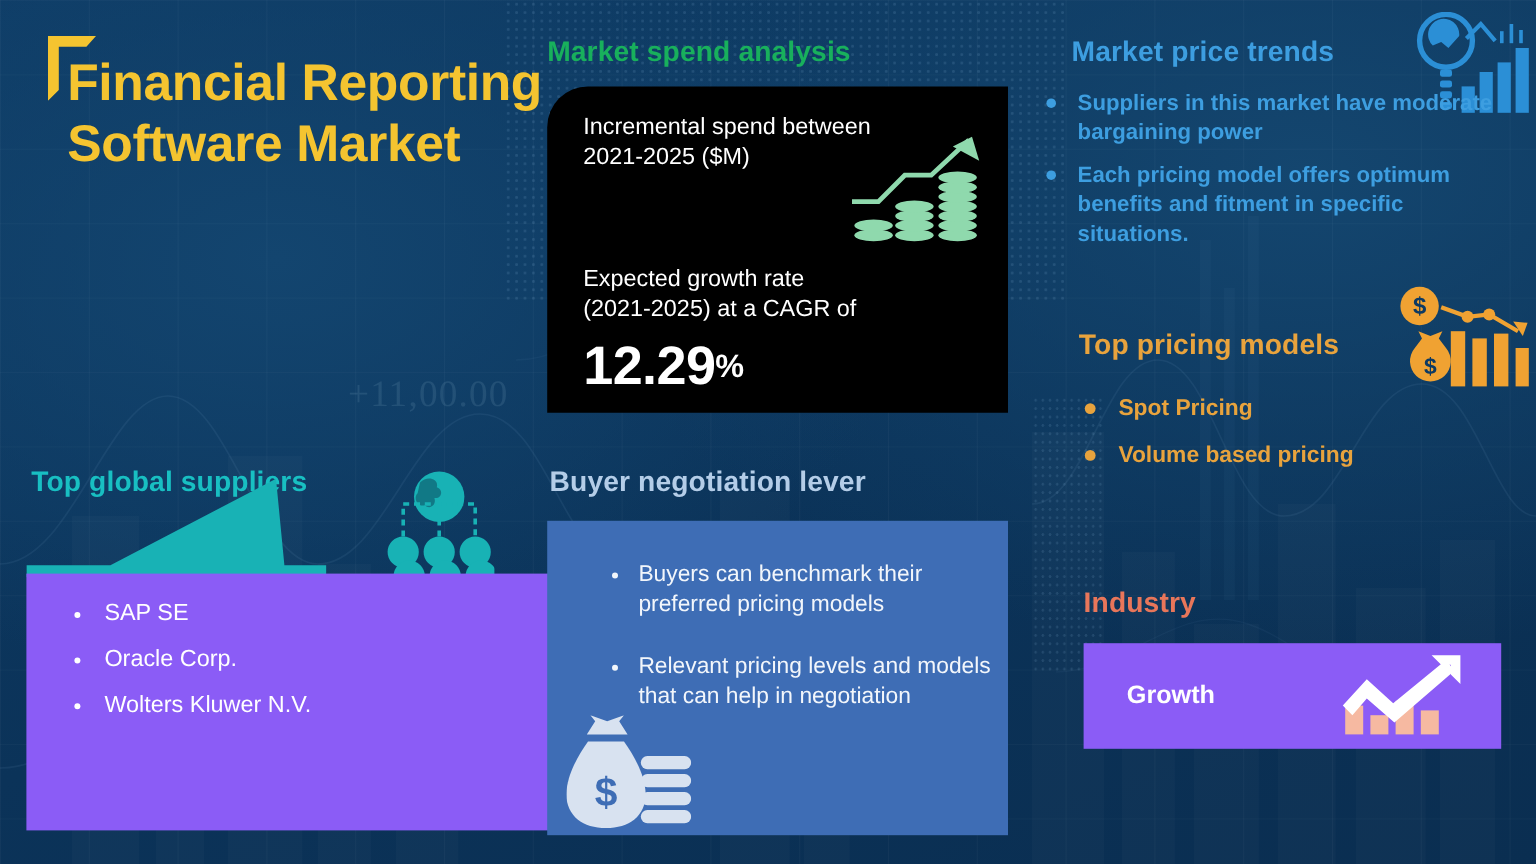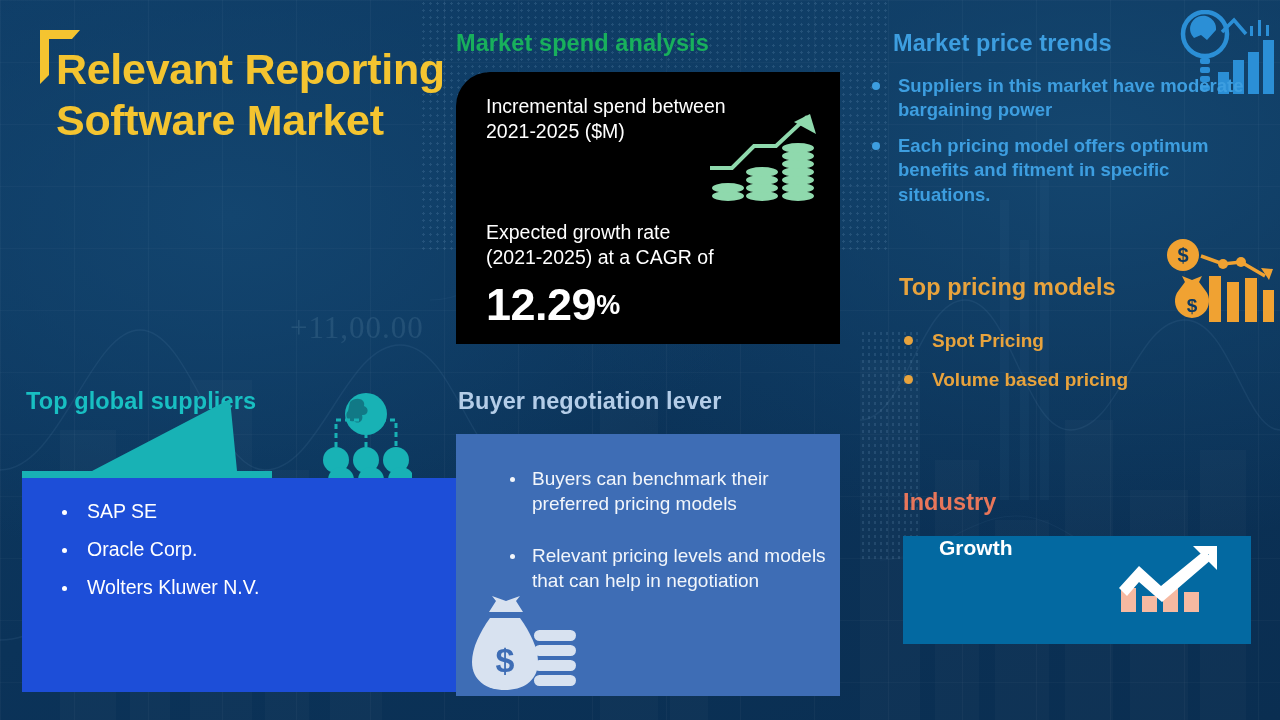--- a/index.html
+++ b/index.html
@@ -149,36 +149,36 @@
     position: absolute; left: 8px; top: 6px;
     width: 9px; height: 9px; border-radius: 50%;
     background: #e8a33d;
   }
   .icon-pricing { position: absolute; right: 3px; top: 238px; }
 
   
   .card-orange {
     position: absolute;
     left: 903px; top: 536px;
-    width: 348px; height: 108px;
-    background: #0369a1;
-    display: flex; align-items: flex-start;
+    width: 348px; height: 88px;
+    background: #8b5cf6;
+    display: flex; align-items: center;
   }
   .growth-label {
     margin-left: 36px;
     color: #ffffff; font-size: 21px; font-weight: bold;
   }
   .growth-icon { position: absolute; right: 16px; top: 8px; }
 
   
   .card-teal {
     position: absolute;
     left: 22px; top: 478px;
     width: 448px; height: 214px;
-    background: #1d4ed8;
+    background: #8b5cf6;
   }
   .teal-pointer { position: absolute; left: 22px; top: 399px; }
   .supplier-list { position: absolute; left: 18px; top: 22px; }
   .supplier-list li {
     list-style: none; position: relative;
     padding-left: 47px; margin-bottom: 15px;
     color: #ffffff; font-size: 19.5px; font-weight: 300;
   }
   .supplier-list li::before {
     content: "";
@@ -267,21 +267,21 @@
       <path d="M880,560 C940,560 980,500 1040,520 C1100,540 1140,610 1200,600"></path>
     </g>
   </svg>
 
   <div class="bg-bigtext">+11,00.00</div>
 
   <div class="title-block">
     <svg class="corner-bracket" viewBox="0 0 42 56">
       <path d="M2,56 L2,2 L42,2 L34,11 L11,11 L11,47 Z" fill="#f4c430"></path>
     </svg>
-    <div class="main-title">Relevant Reporting
+    <div class="main-title">Financial Reporting
 Software Market</div>
   </div>
 
   <div class="heading h-green">Market spend analysis</div>
 
   <div class="card-green">
     <div class="g-line g-lbl1">Incremental spend between
 2021-2025 ($M)</div>
     <div class="g-line g-lbl2">Expected growth rate
 (2021-2025) at a CAGR of</div>

